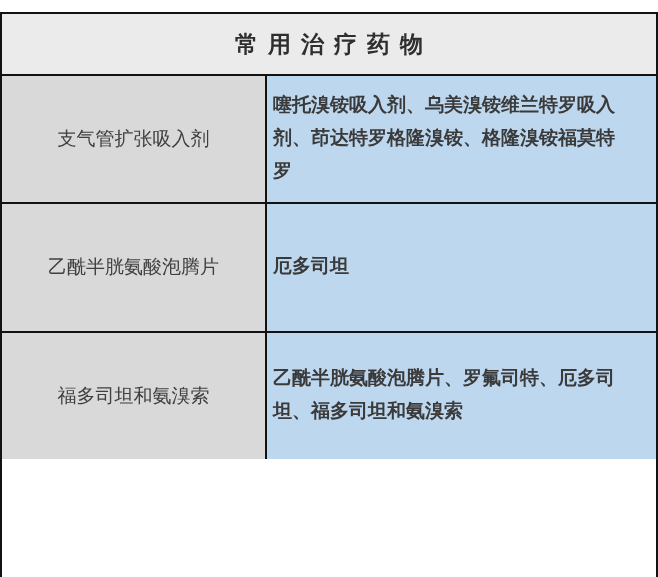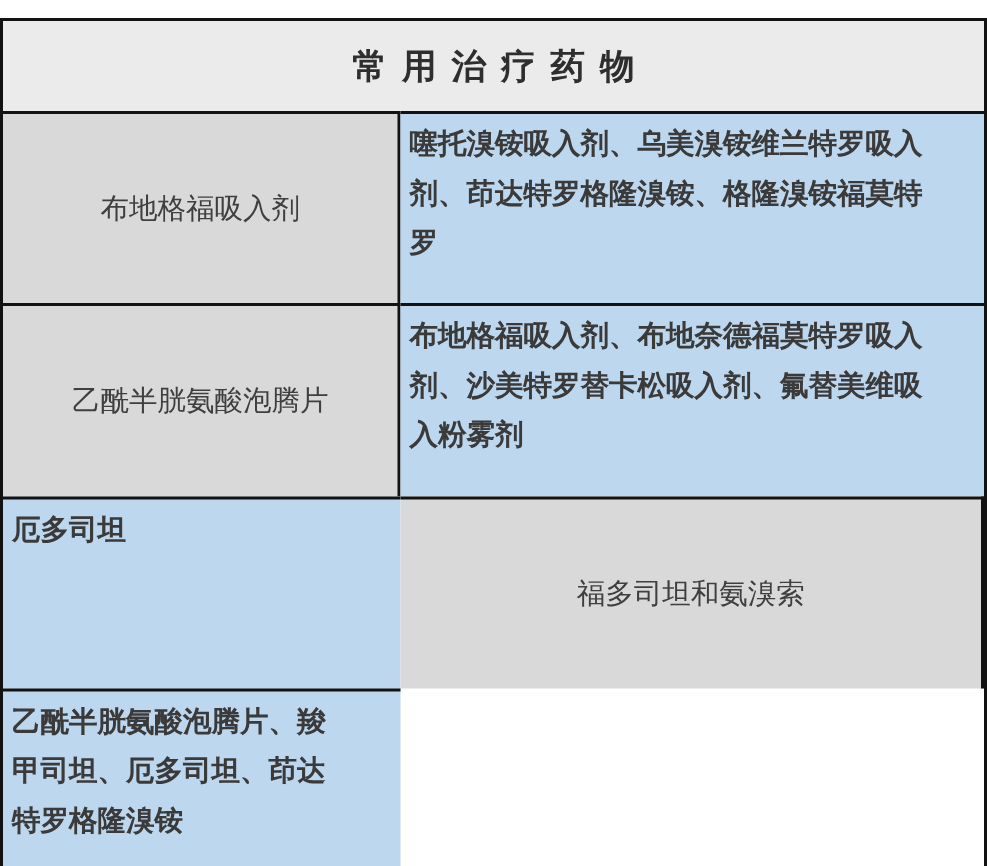--- a/index.html
+++ b/index.html
@@ -24,51 +24,49 @@
   .cell{box-sizing:border-box;border-top:2px solid #121212;}
   .cat-cell{
     background:#d9d9d9;
     border-right:2px solid #121212;
     display:flex;align-items:center;justify-content:center;
     font-size:19px;color:#3f3f3f;
     text-align:center;padding:4px 10px;
   }
   .drug-cell{
     background:#bdd7ee;
-    display:flex;
+    display:flex;align-items:center;
     padding:4px 34px 4px 6px;
+    font-family:Liberation Mono, monospace;
   }
   .drug-text{
     font-size:19px;font-weight:bold;color:#3a3a3a;
     line-height:33px;word-break:break-all;
   }
 </style>
 </head>
 <body>
 
 <div class="med-table">
   <div class="tbl-header">常用治疗药物</div>
 
   <div class="cell cat-cell">
-    <span>布地格福吸入剂</span>
+    <span>支气管扩张吸入剂</span>
   </div>
   <div class="cell drug-cell">
     <span class="drug-text">噻托溴铵吸入剂、乌美溴铵维兰特罗吸入剂、茚达特罗格隆溴铵、格隆溴铵福莫特罗</span>
   </div>
 
   <div class="cell cat-cell">
     <span>乙酰半胱氨酸泡腾片</span>
-  </div>
-  <div class="cell drug-cell">
-    <span class="drug-text">布地格福吸入剂、布地奈德福莫特罗吸入剂、沙美特罗替卡松吸入剂、氟替美维吸入粉雾剂</span>
   </div>
 
   <div class="cell drug-cell">
     <span class="drug-text">厄多司坦</span>
   </div>
 
   <div class="cell cat-cell">
     <span>福多司坦和氨溴索</span>
   </div>
   <div class="cell drug-cell">
-    <span class="drug-text">乙酰半胱氨酸泡腾片、羧甲司坦、厄多司坦、茚达特罗格隆溴铵</span>
+    <span class="drug-text">乙酰半胱氨酸泡腾片、罗氟司特、厄多司坦、福多司坦和氨溴索</span>
   </div>
 </div>
 
 </body></html>

